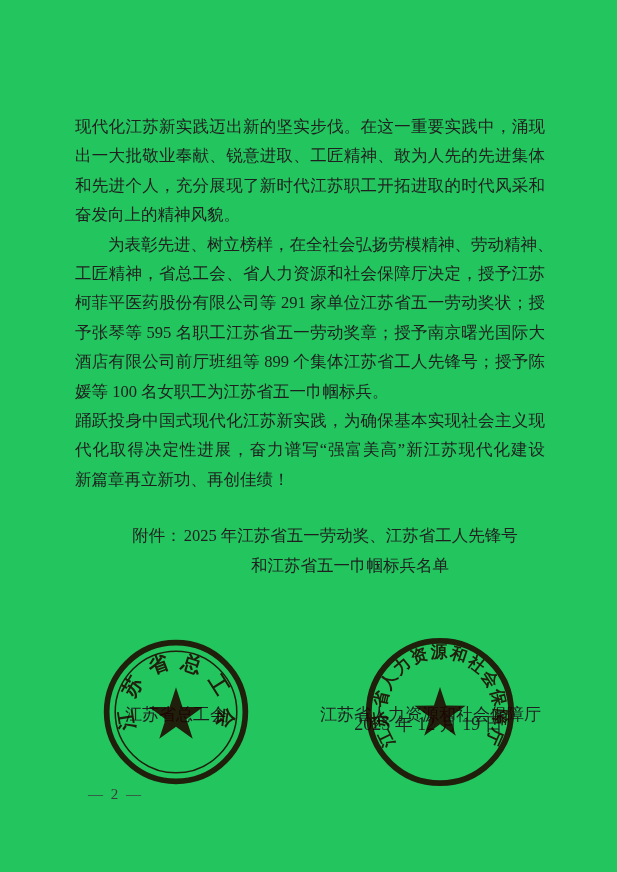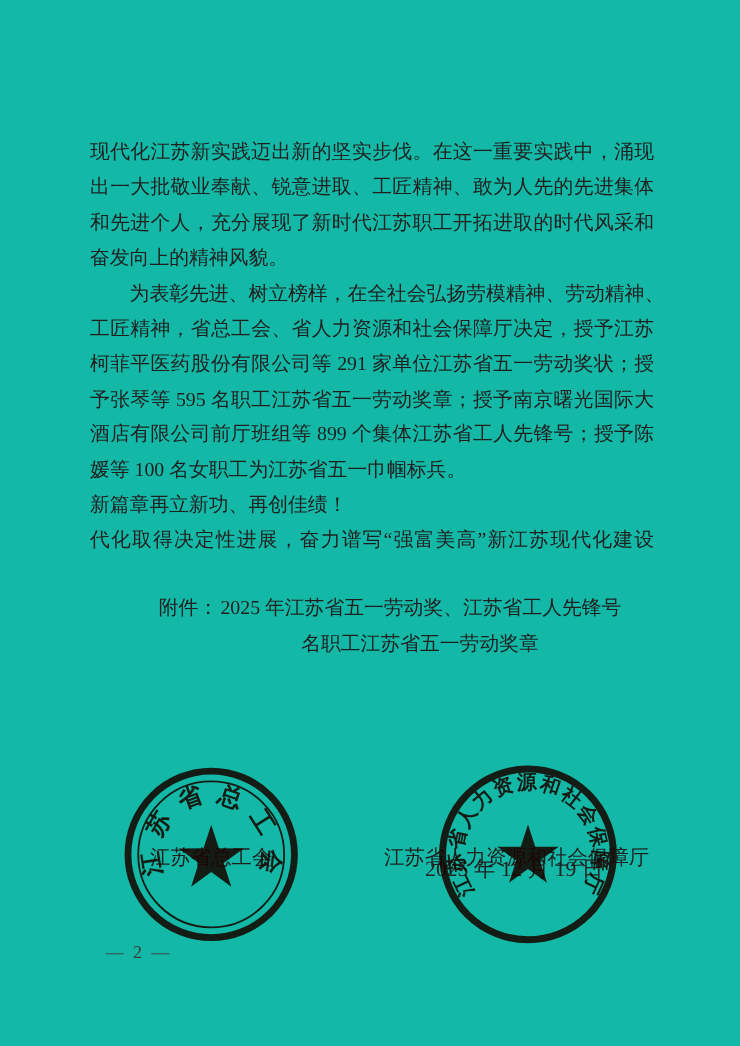--- a/index.html
+++ b/index.html
@@ -1,19 +1,19 @@
 <!DOCTYPE html>
 <html><head>
 <meta charset="utf-8">
 <style>
   html,body{margin:0;padding:0;background:#ffffff;}
   .page{
     position:relative;
     width:617px;height:872px;
-    background:#14b8a6;
+    background:#22c55e;
     font-family:"Liberation Serif","DejaVu Serif",serif;
     color:#1f1f1f;
     overflow:hidden;
   }
   .content{
     position:absolute;
     left:75px;top:112px;width:470px;
     font-size:16.5px;
   }
   .line{
@@ -64,29 +64,30 @@
     <div>
       <div class="line ind">为表彰先进、树立榜样，在全社会弘扬劳模精神、劳动精神、</div>
       <div class="line">工匠精神，省总工会、省人力资源和社会保障厅决定，授予江苏</div>
       <div class="line">柯菲平医药股份有限公司等 291 家单位江苏省五一劳动奖状；授</div>
       <div class="line">予张琴等 595 名职工江苏省五一劳动奖章；授予南京曙光国际大</div>
       <div class="line">酒店有限公司前厅班组等 899 个集体江苏省工人先锋号；授予陈</div>
       <div class="line end">媛等 100 名女职工为江苏省五一巾帼标兵。</div>
     </div>
 
     <div>
+      <div class="line">踊跃投身中国式现代化江苏新实践，为确保基本实现社会主义现</div>
+      <div class="line">代化取得决定性进展，奋力谱写“强富美高”新江苏现代化建设</div>
       <div class="line end">新篇章再立新功、再创佳绩！</div>
-      <div class="line">代化取得决定性进展，奋力谱写“强富美高”新江苏现代化建设</div>
     </div>
 
     <div class="attach">
       <div class="a-line">
         <span class="a-label">附件：</span><span>2025 年江苏省五一劳动奖、江苏省工人先锋号</span>
       </div>
-      <div class="a-line a2">名职工江苏省五一劳动奖章</div>
+      <div class="a-line a2">和江苏省五一巾帼标兵名单</div>
     </div>
   </div>
 
   <div class="org1">江苏省总工会</div>
   <div class="org2">江苏省人力资源和社会保障厅</div>
   <div class="date">2025 年 12 月 19 日</div>
 
   <svg class="seal seal-left" width="152" height="152" viewBox="0 0 160 160">
     <circle cx="80" cy="80" r="73" fill="none" stroke-width="6" stroke="#e8170d"></circle>
     <circle cx="80" cy="80" r="64" fill="none" stroke-width="1.6" stroke="#e8170d"></circle>

